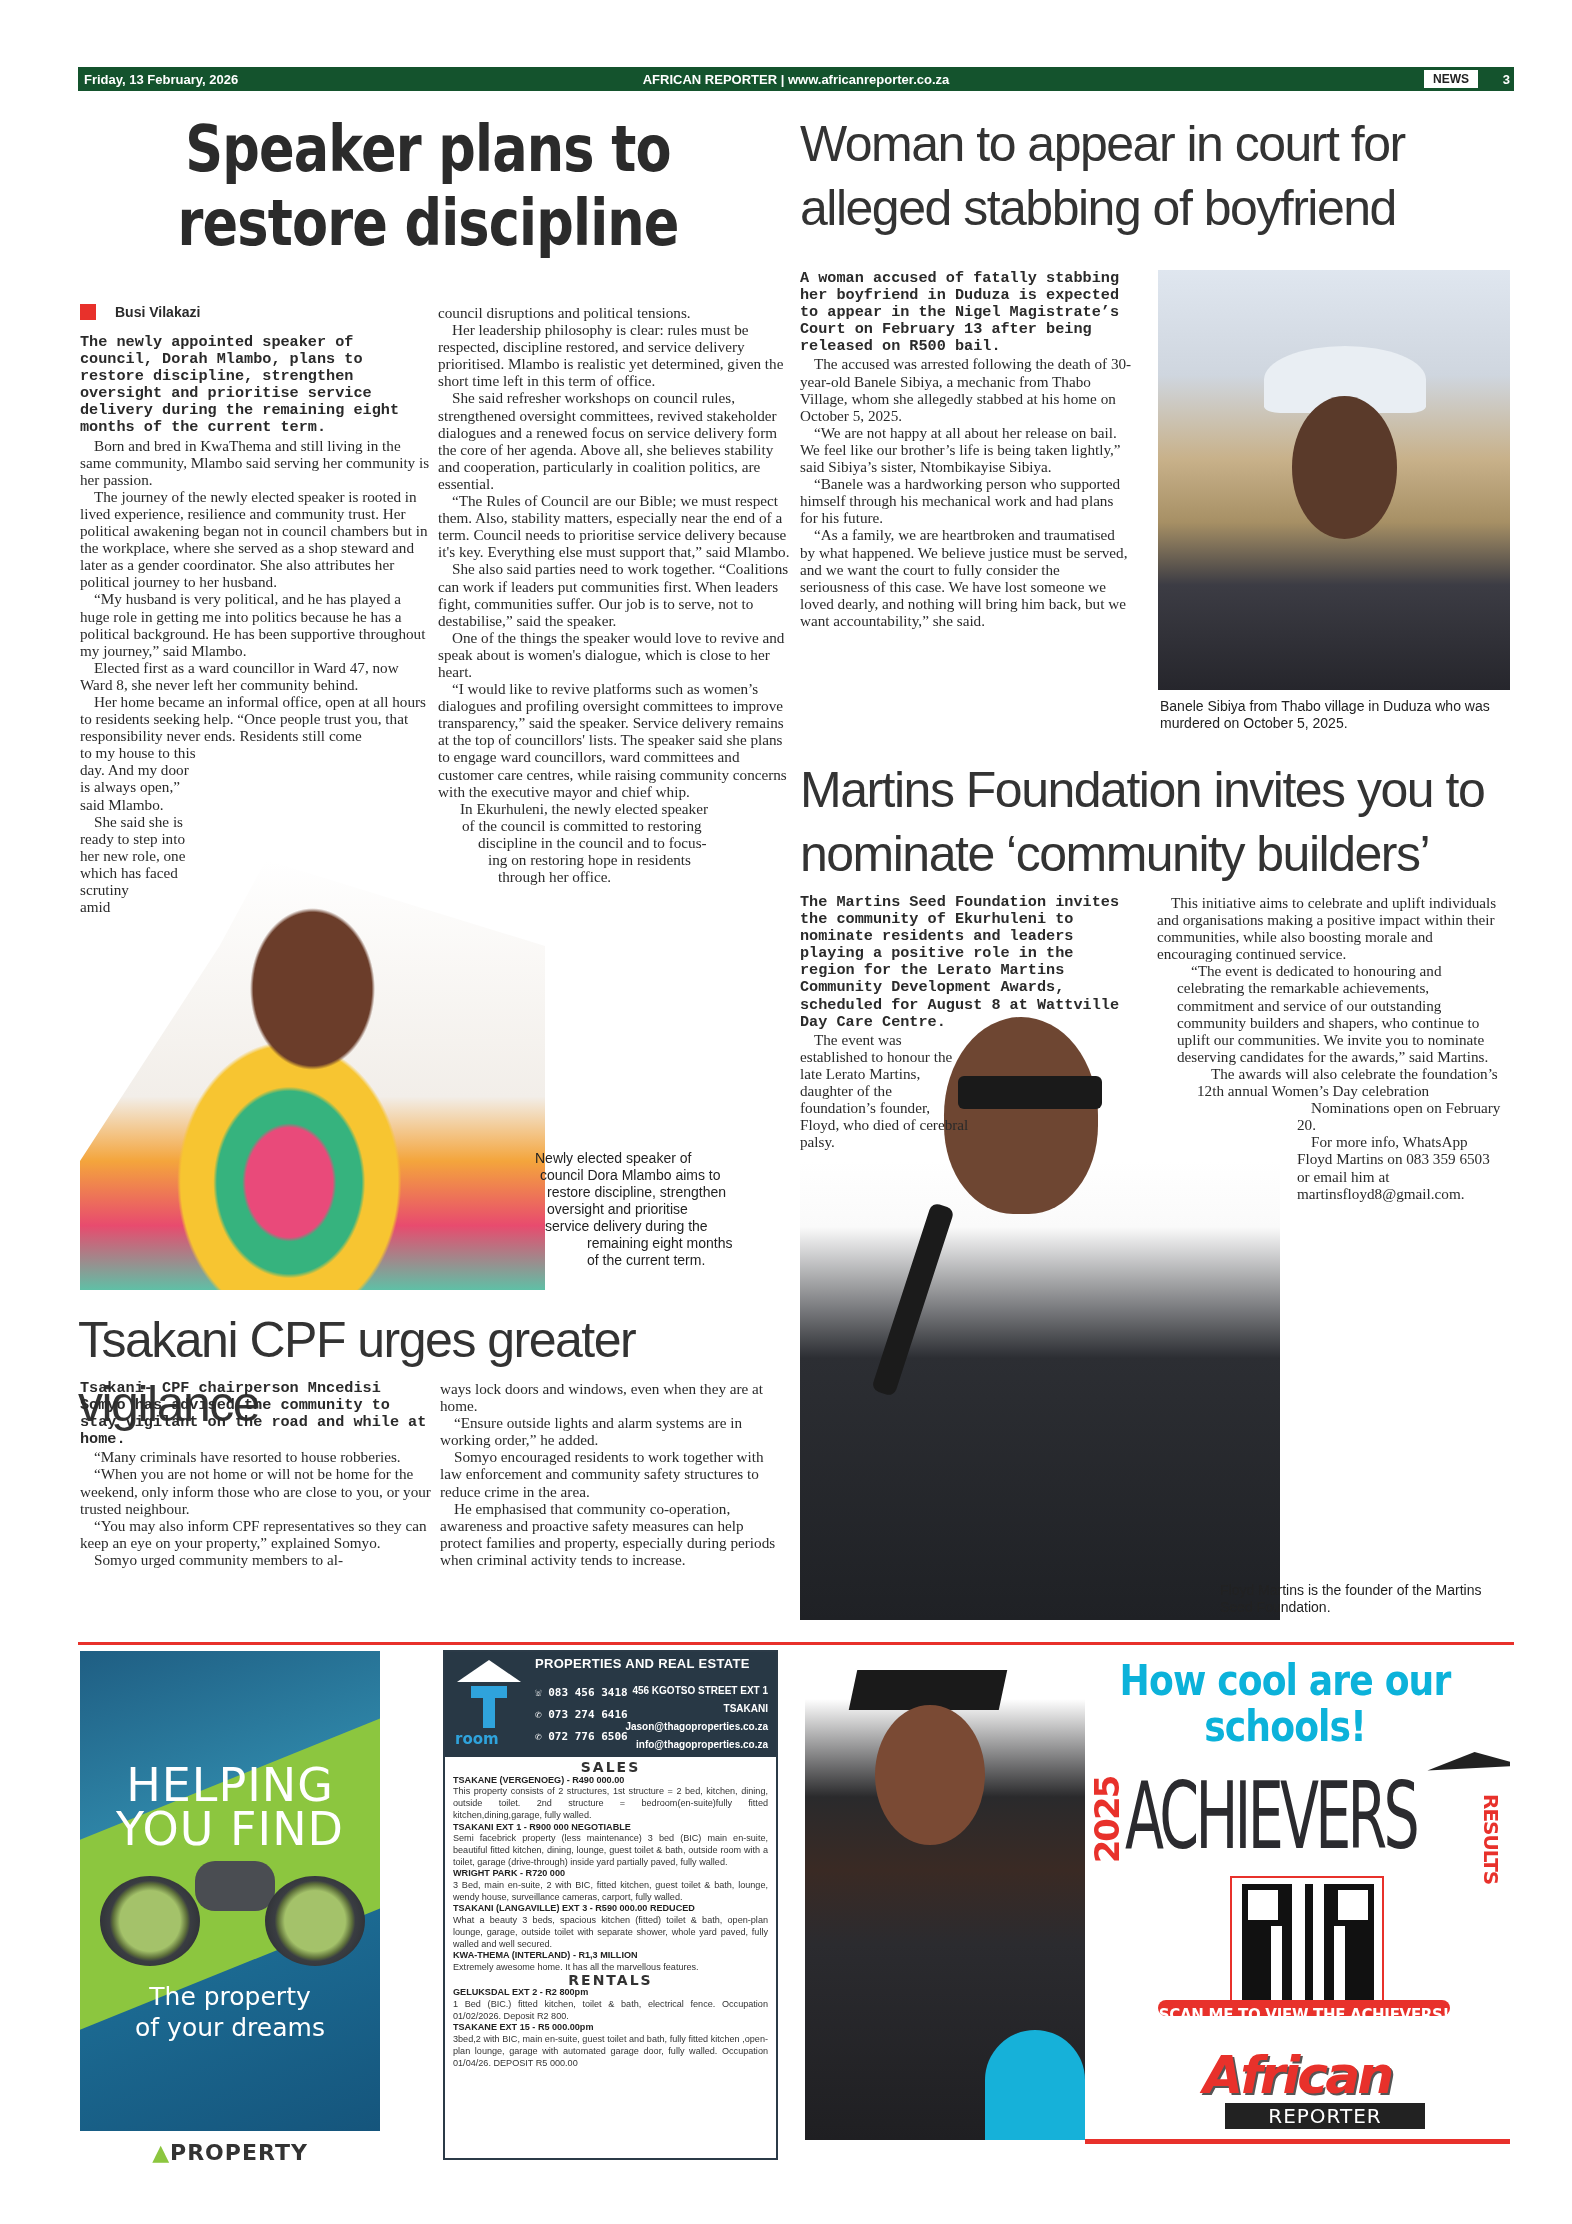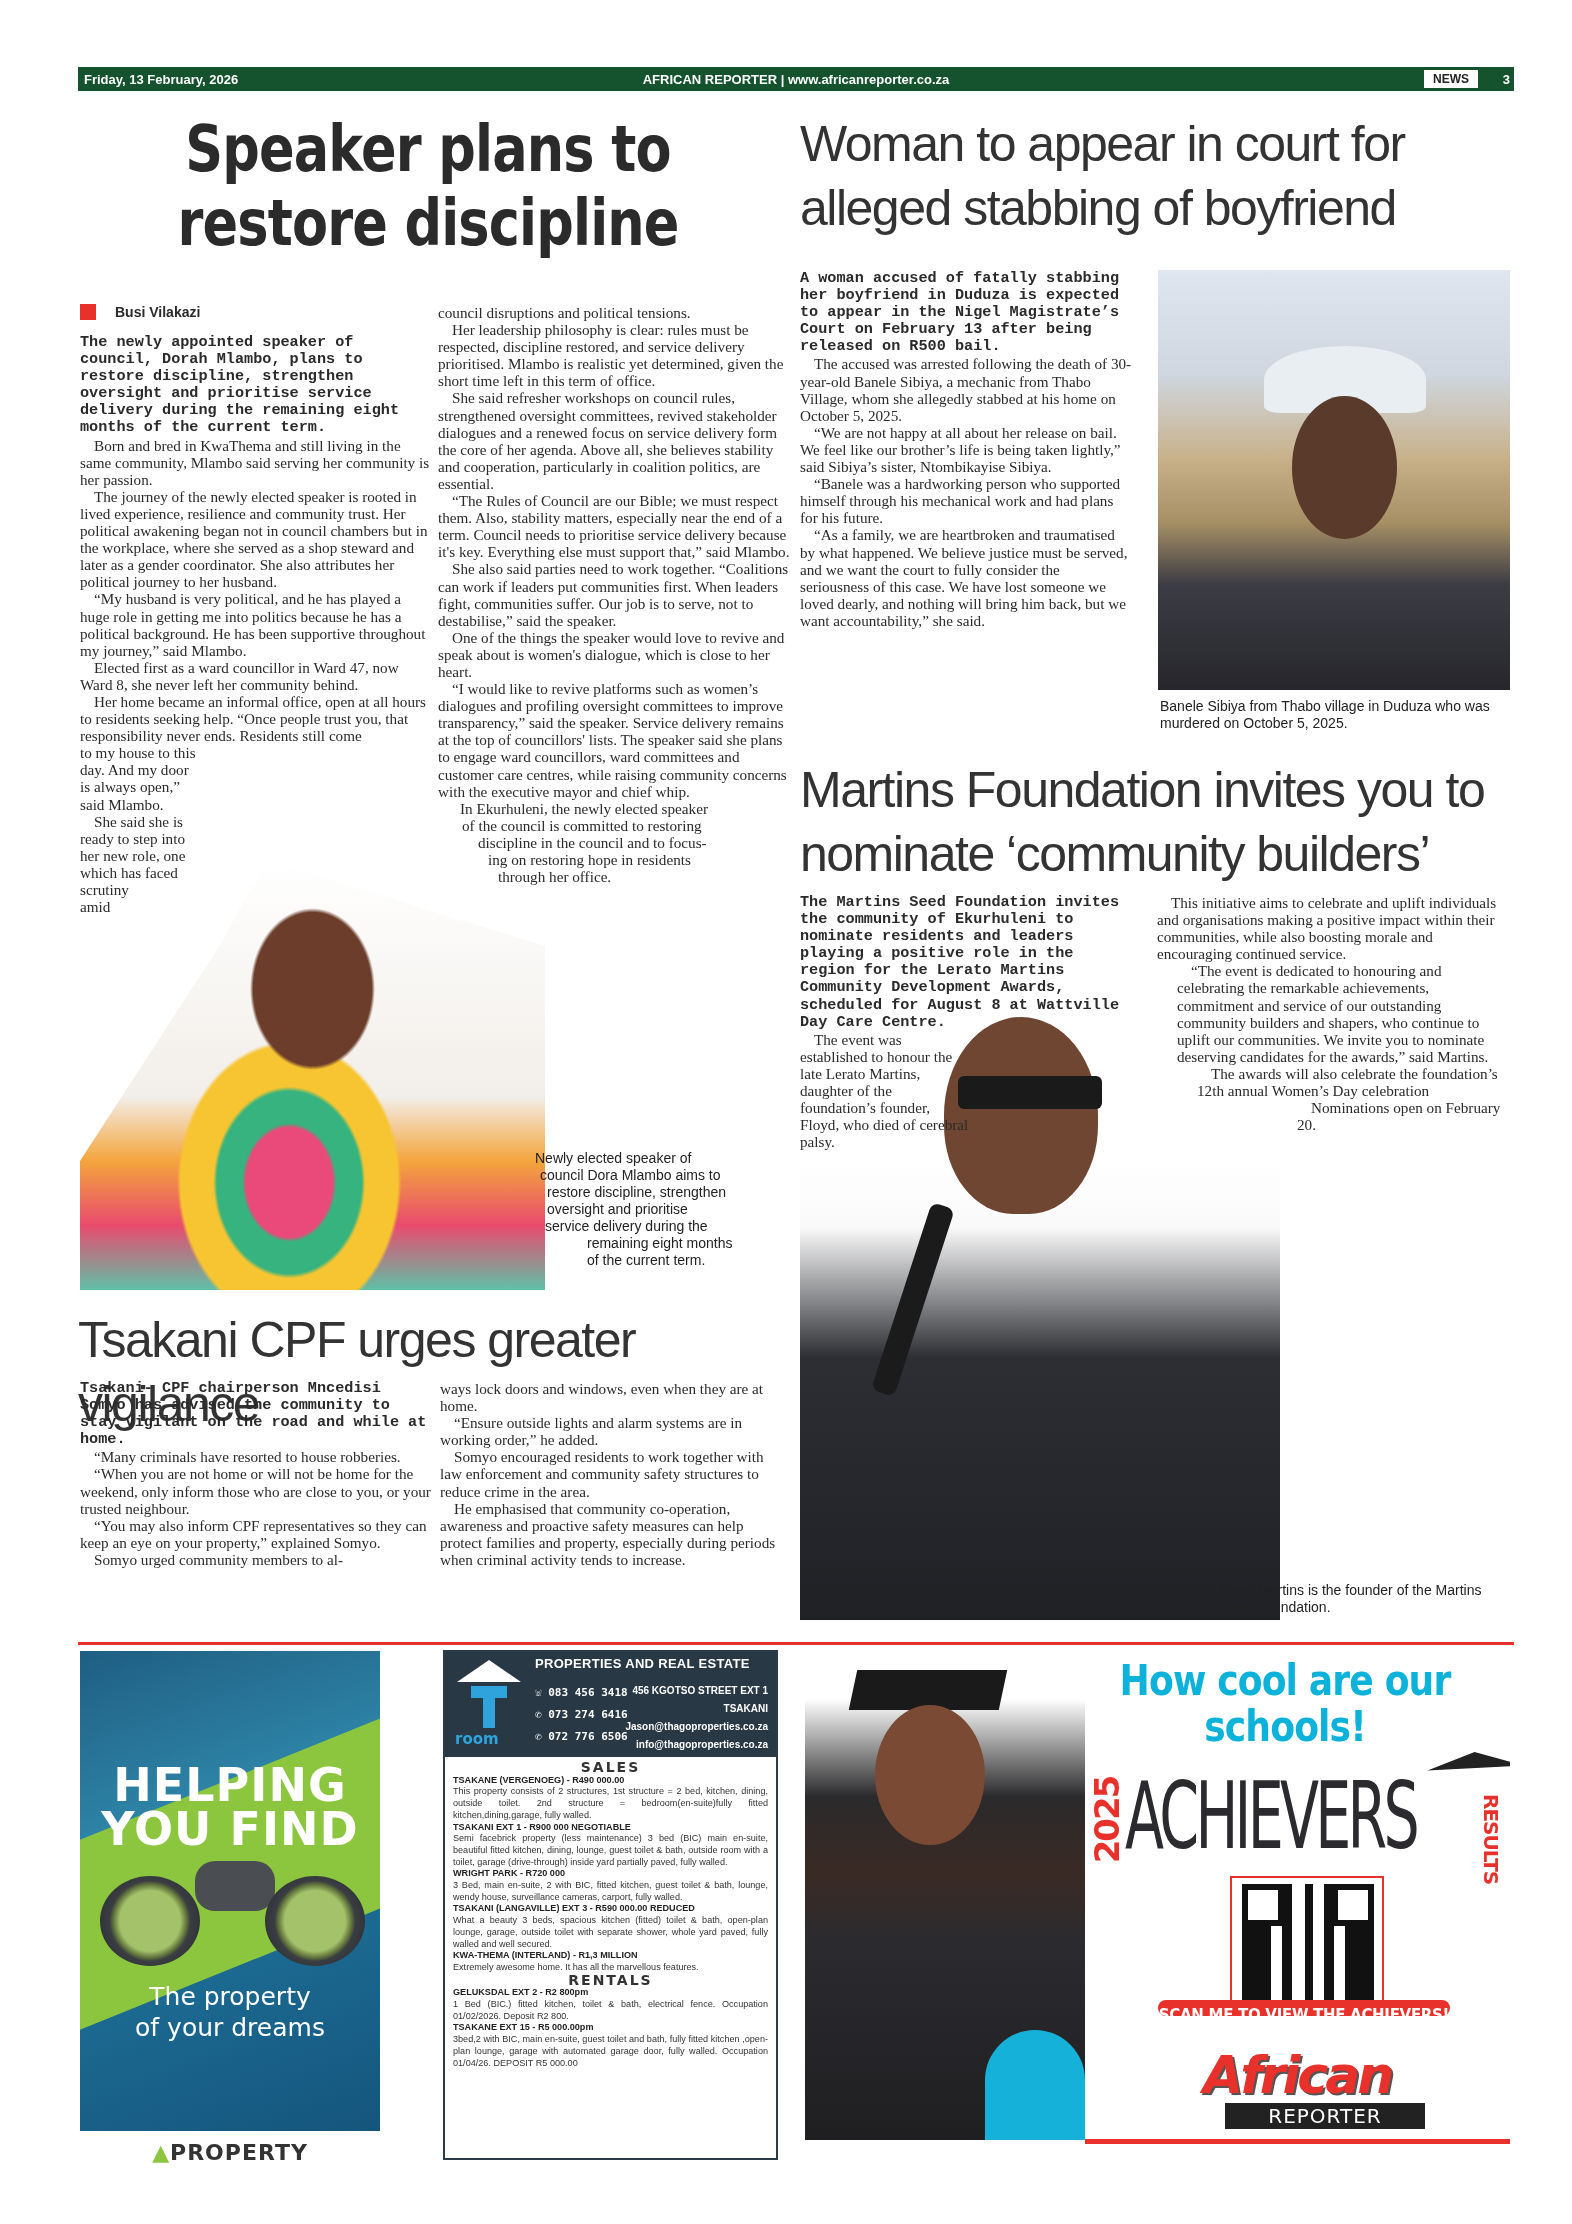--- a/index.html
+++ b/index.html
@@ -40,21 +40,21 @@
   .photo-floyd .head { position: absolute; left: 30%; top: 8%; width: 32%; height: 30%; border-radius: 50% 50% 45% 45%; background: #6e4632; }
   .photo-floyd .glasses { position: absolute; left: 33%; top: 17%; width: 30%; height: 5%; background: #1a1a1a; border-radius: 6px; }
   .photo-floyd .mic { position: absolute; left: 21%; top: 36%; width: 5%; height: 30%; background: #1b1b1b; transform: rotate(18deg); border-radius: 8px; }
 
   .red-rule { left: 78px; top: 1642px; width: 1436px; height: 3px; background: #e8312b; }
 
   
   .ad-property { left: 80px; top: 1651px; width: 300px; height: 480px;
     background: linear-gradient(160deg, #1f5e83 0%, #2f87a9 35%, #1c6b93 60%, #15557c 100%); overflow: hidden; }
   .ad-property .green-band { position: absolute; left: -40px; top: 120px; width: 420px; height: 190px; background: #8cc63f; transform: skewY(-22deg); }
-  .ad-property .headline { position: absolute; left: 0; right: 0; top: 112px; text-align: center; color: #fff; font-family: "DejaVu Sans", sans-serif; font-weight: bold; font-size: 46px; line-height: 44px; letter-spacing: 1px; }
+  .ad-property .headline { position: absolute; left: 0; right: 0; top: 112px; text-align: center; color: #fff; font-family: "DejaVu Sans", sans-serif; font-weight: normal; font-size: 46px; line-height: 44px; letter-spacing: 1px; }
   .ad-property .binoculars { position: absolute; left: 20px; top: 205px; width: 270px; height: 110px; }
   .ad-property .lens { position: absolute; top: 20px; width: 100px; height: 90px; border-radius: 50%; background: radial-gradient(circle, #a4c26a 0 45%, #5d6f3a 55%, #3a3d42 60%, #232529 100%); }
   .ad-property .bridge { position: absolute; left: 95px; top: 5px; width: 80px; height: 50px; background: #4a4d52; border-radius: 20px; }
   .ad-property .subline { position: absolute; left: 0; right: 0; top: 330px; text-align: center; color: #fff; font-family: "DejaVu Sans", sans-serif; font-size: 25px; line-height: 31px; }
   .ad-property-logo { left: 80px; top: 2140px; width: 300px; height: 24px; text-align: center; font-family: "DejaVu Sans", sans-serif; font-weight: bold; font-size: 22px; color: #333; letter-spacing: 1px; }
   .ad-property-logo .arrow { color: #8cc63f; }
 
   .ad-thago { left: 443px; top: 1650px; width: 335px; height: 510px; border: 2px solid #2b3a47; background: #fff; }
   .thago-top { height: 105px; background: #283845; position: relative; color: #fff; }
   .thago-logo-box { position: absolute; left: 4px; top: 0; width: 80px; height: 105px; }
@@ -198,20 +198,21 @@
 <div class="abs body-text" style="left:800px; top:894px; width:330px;">
   <p class="lead" style="width:330px;">The Martins Seed Foundation invites the community of Ekurhuleni to nominate residents and leaders playing a positive role in the region for the Lerato Martins Community Development Awards, scheduled for August 8 at Wattville Day Care Centre.</p>
   <p style="width:170px;">The event was established to honour the late Lerato Martins, daughter of the foundation’s founder, Floyd, who died of cerebral palsy.</p>
 </div>
 
 <div class="abs body-text" style="left:1157px; top:894px; width:345px;">
   <p>This initiative aims to celebrate and uplift individuals and organisations making a positive impact within their communities, while also boosting morale and encouraging continued service.</p>
   <p style="padding-left:20px">“The event is dedicated to honouring and celebrating the remarkable achievements, commitment and service of our outstanding community builders and shapers, who continue to uplift our communities. We invite you to nominate deserving candidates for the awards,” said Martins.</p>
   <p style="padding-left:40px">The awards will also celebrate the foundation’s 12th annual Women’s Day celebration</p>
   <p style="padding-left:140px">Nominations open on February 20.</p>
+  <p style="padding-left:140px">For more info, WhatsApp Floyd Martins on 083 359 6503 or email him at martinsfloyd8@gmail.com.</p>
 </div>
 
 <div class="abs caption" style="left:1220px; top:1582px; width:290px;">Floyd Martins is the founder of the Martins Seed Foundation.</div>
 
 <div class="abs h-light" style="left:78px; top:1308px; width:720px;">Tsakani CPF urges greater vigilance</div>
 
 <div class="abs body-text" style="left:80px; top:1380px; width:352px;">
   <p class="lead">Tsakani- CPF chairperson Mncedisi Somyo has advised the community to stay vigilant on the road and while at home.</p>
   <p>“Many criminals have resorted to house robberies.</p>
   <p>“When you are not home or will not be home for the weekend, only inform those who are close to you, or your trusted neighbour.</p>

